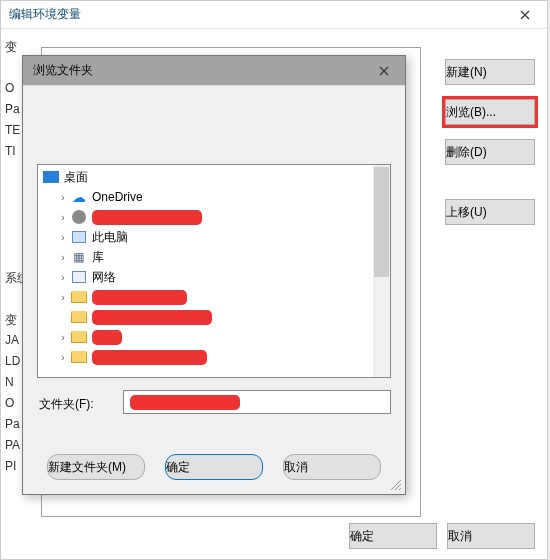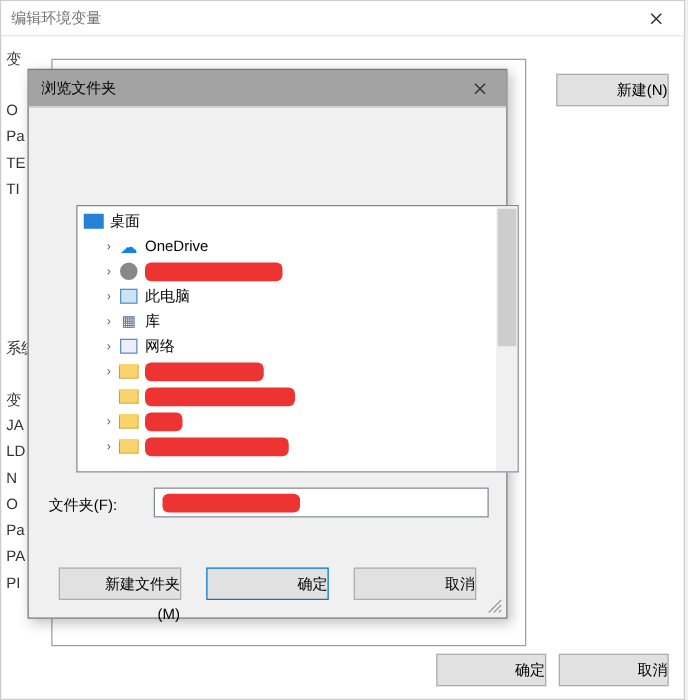--- a/index.html
+++ b/index.html
@@ -1,61 +1,61 @@
 <!DOCTYPE html>
 <html><head>
 <meta charset="utf-8">
 <style>
   * { box-sizing: border-box; font-family: "Microsoft YaHei", "Segoe UI", sans-serif; font-size: 12px; }
   body { margin: 0; width: 550px; height: 560px; background: #f0f0f0; overflow: hidden; position: relative; }
   .main-dialog { position: absolute; left: 0; top: 0; width: 548px; height: 560px; background: #fff; border: 1px solid #ccc; }
-  .main-titlebar { height: 28px; background: #fff; border-bottom: 1px solid #e6e6e6; display: flex; align-items: center; padding-left: 8px; color: #737373; }
+  .main-titlebar { height: 28px; background: #fff; border-bottom: 1px solid #e6e6e6; display: flex; align-items: center; padding-left: 8px; color: #0c4a6e; }
   .main-close { position: absolute; top: 0; right: 0; width: 45px; height: 28px; display: flex; align-items: center; justify-content: center; color: #333; }
   .main-body { position: relative; height: calc(100% - 28px); }
   .left-column { position: absolute; left: 4px; top: 10px; width: 20px; color: #333; }
   .left-column div { height: 20px; margin-bottom: 1px; white-space: nowrap; overflow: hidden; }
   .list-panel { position: absolute; left: 40px; top: 18px; width: 380px; height: 470px; border: 1px solid #a0a0a0; background: #fff; }
   .right-buttons { position: absolute; right: 12px; top: 30px; width: 90px; }
-  .btn { display: block; width: 90px; height: 26px; background: #e1e1e1; border: 1px solid #adadad; margin-bottom: 14px; color: #000; text-align: right; line-height: 24px; cursor: default; padding-left: 32px; }
+  .btn { display: block; width: 90px; height: 26px; background: #e1e1e1; border: 1px solid #adadad; margin-bottom: 14px; color: #000; text-align: left; line-height: 24px; cursor: default; }
   .btn.gap { margin-bottom: 34px; }
   .btn.highlight { outline: 3px solid #e33; outline-offset: 0; }
   .bottom-buttons { position: absolute; right: 12px; bottom: 10px; display: flex; gap: 10px; }
   .bottom-buttons .btn { width: 88px; margin-bottom: 0; }
   .path-peek { position: absolute; left: 380px; color: #333; }
   .path-peek.p1 { top: 106px; }
   .path-peek.p2 { top: 239px; }
   .path-peek.p3 { top: 319px; }
 
   
   .browse-dialog { position: absolute; left: 22px; top: 55px; width: 384px; height: 440px; background: #f0f0f0; border: 1px solid #777; box-shadow: 3px 3px 10px rgba(0,0,0,0.25); }
   .browse-titlebar { height: 30px; background: #a3a3a3; display: flex; align-items: center; padding-left: 10px; border-bottom: 1px solid #ddd; }
   .browse-close { position: absolute; top: 0; right: 0; width: 42px; height: 30px; display: flex; align-items: center; justify-content: center; }
   .resize-grip { position: absolute; right: 2px; bottom: 2px; width: 14px; height: 14px; }
-  .tree-panel { position: absolute; left: 14px; top: 108px; width: 354px; height: 214px; background: #fff; border: 1px solid #828790; overflow: hidden; margin-left: 24px; }
+  .tree-panel { position: absolute; left: 14px; top: 108px; width: 354px; height: 214px; background: #fff; border: 1px solid #828790; overflow: hidden; }
   .tree-scrollbar { position: absolute; right: 0; top: 0; width: 17px; height: 100%; background: #f0f0f0; }
   .tree-scrollbar .thumb { position: absolute; left: 1px; width: 15px; background: #cdcdcd; }
   .tree-content { padding: 2px 0 2px 4px; }
   .tree-row { height: 20px; display: flex; align-items: center; white-space: nowrap; }
   .tree-row .expander { width: 14px; text-align: center; color: #666; font-size: 10px; }
   .tree-row .icon { width: 18px; height: 16px; margin-right: 4px; display: inline-flex; align-items: center; justify-content: center; }
   .tree-row.depth0 { padding-left: 0; }
   .tree-row.depth1 { padding-left: 14px; }
   .redaction { display: inline-block; height: 15px; background: #e33; border-radius: 5px; }
   .folder-icon { width: 16px; height: 12px; background: #f9d36b; border: 1px solid #caa023; border-top: 3px solid #f9d36b; border-radius: 1px; }
   .desktop-icon { width: 16px; height: 12px; background: #2581d6; }
   .onedrive-icon { color: #1481e4; font-size: 14px; }
   .user-icon { width: 14px; height: 14px; border-radius: 50%; background: #888; }
   .pc-icon { width: 14px; height: 12px; border: 1px solid #5a8dc9; background: #cde3f7; }
   .lib-icon { color: #568; }
   .net-icon { width: 14px; height: 12px; border: 1px solid #5a8dc9; background: #eef; }
 
   .folder-label { position: absolute; left: 16px; top: 340px; }
   .folder-input { position: absolute; left: 100px; top: 334px; width: 268px; height: 24px; border: 1px solid #828790; background: #fff; display: flex; align-items: center; padding-left: 6px; }
   .browse-bottom { position: absolute; left: 0; bottom: 14px; width: 100%; display: flex; justify-content: center; gap: 20px; padding-left: 14px; padding-right: 14px; }
-  .browse-bottom .btn { width: 98px; margin: 0; }
+  .browse-bottom .btn { width: 98px; margin: 0; border-radius: 11px; }
   .btn.default { border: 1px solid #0078d7; background: #e1e1e1; }
 </style>
 </head>
 <body>
 
 <div class="main-dialog">
   <div class="main-titlebar">
     <span>编辑环境变量</span>
   </div>
   <div class="main-close">
@@ -87,20 +87,23 @@
         <div>PA</div>
         <div>PI</div>
       </div>
     <div class="list-panel"></div>
     <span class="path-peek p1">...</span>
     <span class="path-peek p2">n\</span>
     <span class="path-peek p3">7...</span>
 
     <div class="right-buttons">
       <div class="btn">新建(N)</div>
+      <div class="btn highlight">浏览(B)...</div>
+      <div class="btn gap">删除(D)</div>
+      <div class="btn">上移(U)</div>
     </div>
 
     <div class="bottom-buttons">
       <div class="btn">确定</div>
       <div class="btn">取消</div>
     </div>
   </div>
 </div>
 
 <div class="browse-dialog">

